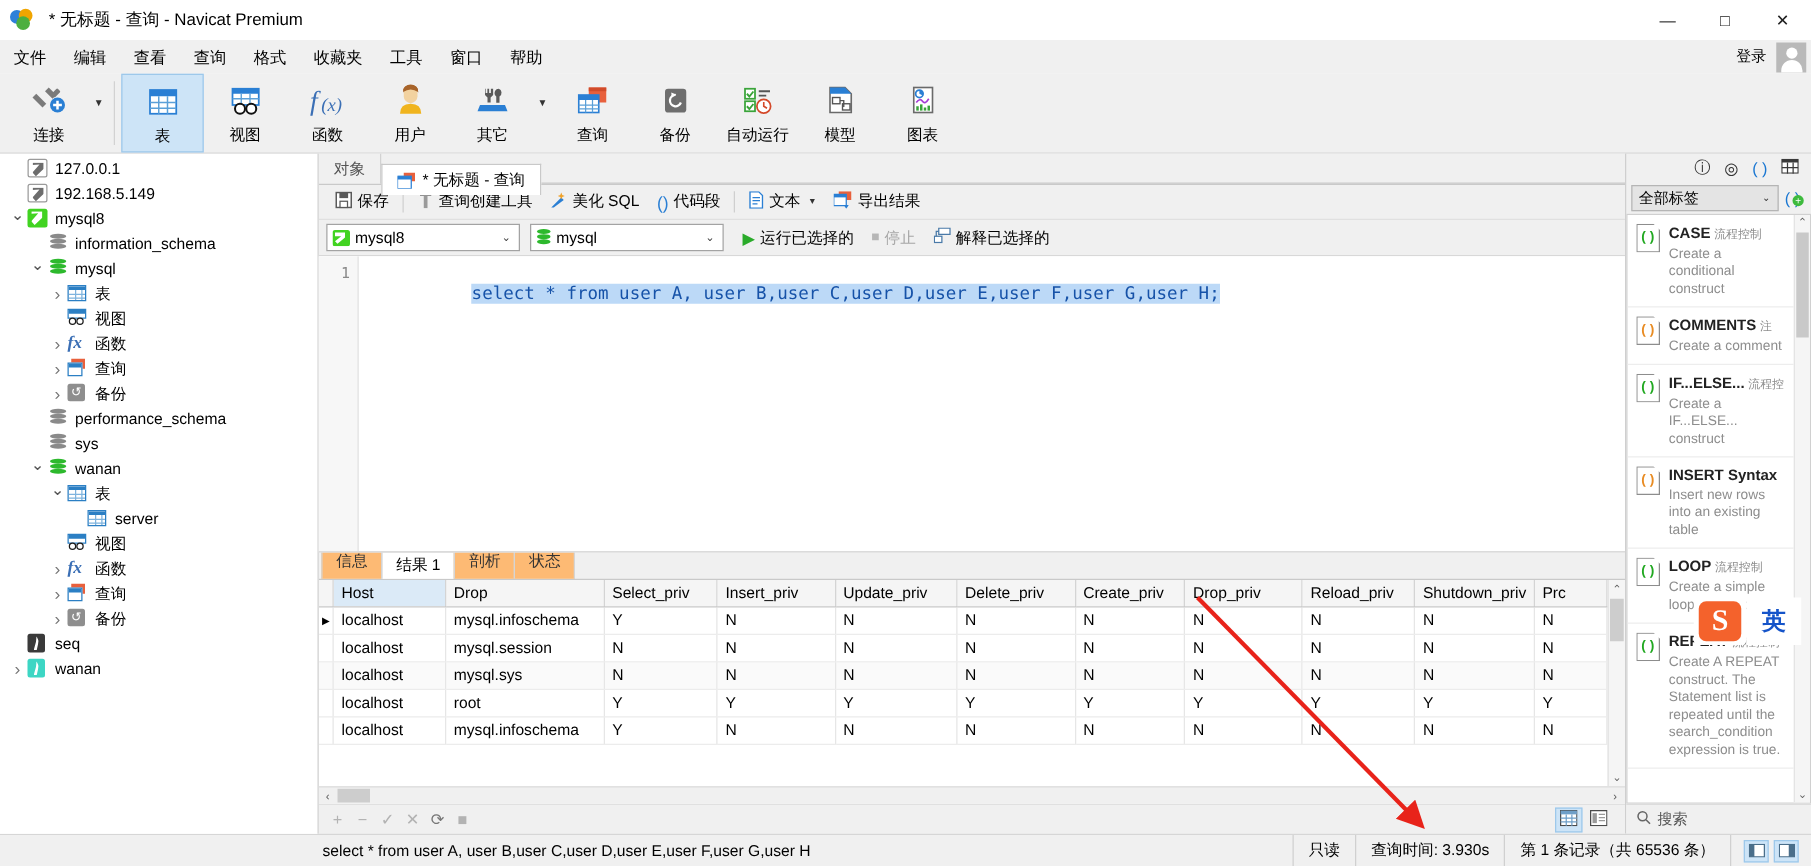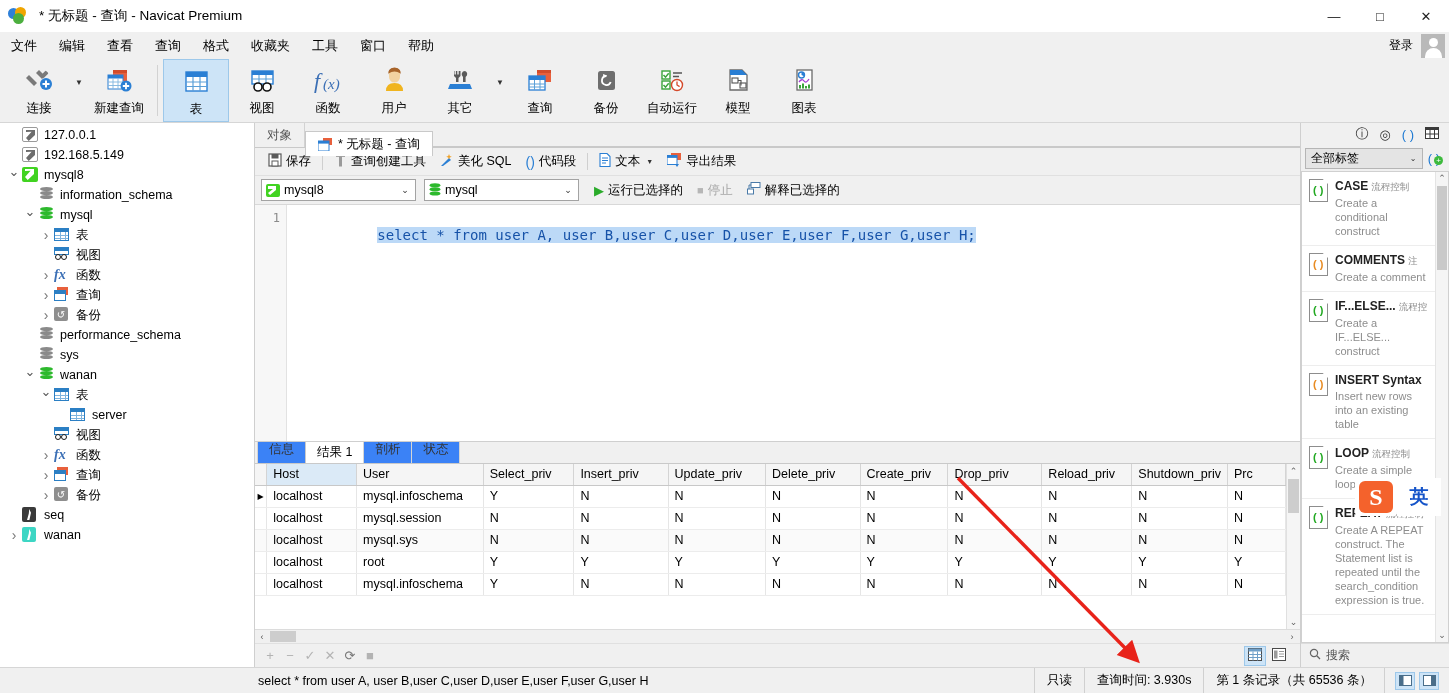--- a/index.html
+++ b/index.html
@@ -173,21 +173,21 @@
     text-align:right; padding: 6px 6px 0 0; font-family:"DejaVu Sans Mono", monospace; font-size:12px; color:#8a8a8a; }
   .codearea { flex:1; padding: 6px 0 0 6px; font-family:"DejaVu Sans Mono", monospace; font-size:14px;
     white-space: pre; overflow: hidden; position:relative; }
   .sqlsel { background:#bcd9f7; color:#1652a8; }
 
   
   .resultwrap { height: 225px; flex: 0 0 225px; display:flex; flex-direction:column; background:#fff; }
   .rtabs { height: 22px; background:#f0f0f0; display:flex; align-items:flex-end; flex:0 0 22px;
     border-bottom:1px solid #c9c9c9; padding-left: 2px; }
   .rtabs .rt { height:29px; padding: 0 11px; display:flex; align-items:center; font-size:12.5px;
-     border:1px solid #d5d5d5; border-bottom:none; background:#3b82f6; color:#333; margin-right:-1px; cursor:default;}
+     border:1px solid #d5d5d5; border-bottom:none; background:#fdba74; color:#333; margin-right:-1px; cursor:default;}
   .rtabs .rt.active { background:#fff; color:#000; height:22px; border-color:#c9c9c9; }
   .rtabs .rfill { flex:1; }
 
   .gridwrap { flex:1; min-height:0; display:flex; flex-direction:column; overflow:hidden; position:relative; }
   .gridscroll { flex:1; overflow:hidden; position:relative; }
   table.grid { border-collapse: collapse; table-layout: fixed; font-size:12.5px; }
   table.grid th {
     background:#f5f5f5; font-weight: normal; text-align:left; height:21px; padding: 0 0 0 6px;
     border-right:1px solid #d4d4d4; border-bottom:1px solid #c8c8c8; color:#000; white-space:nowrap; overflow:hidden;
   }
@@ -332,34 +332,20 @@
           <path d="M16 3 L22 9 L19 12 L13 6 Z" fill="#7a7a7a"></path>
           <rect x="20" y="4" width="4" height="7" rx="1" fill="#7a7a7a" transform="rotate(45 22 7)"></rect>
           <circle cx="23" cy="17" r="6" fill="#2a7fd4"></circle>
           <path d="M23 13.5 v7 M19.5 17 h7" stroke="#fff" stroke-width="2"></path>
         </svg>
       </div>
       <div class="rb-lbl">连接</div>
     </div>
     <div class="rb-caret">▼</div>
 
-    <div class="rb-item">
-      <div class="rb-ico">
-        <svg width="32" height="28" viewBox="0 0 32 28">
-          <rect x="10" y="3" width="14" height="11" fill="#e8603c"></rect>
-          <rect x="10" y="3" width="14" height="3" fill="#d14b2a"></rect>
-          <rect x="5" y="8" width="15" height="14" fill="#fff" stroke="#2a7fd4"></rect>
-          <rect x="5" y="8" width="15" height="3.5" fill="#2a7fd4"></rect>
-          <path d="M5 15 h15 M5 18.5 h15 M10 11.5 v10.5 M15 11.5 v10.5" stroke="#7fb4de" stroke-width="0.9"></path>
-          <circle cx="23" cy="19" r="5.5" fill="#2a7fd4"></circle>
-          <path d="M23 15.8 v6.4 M19.8 19 h6.4" stroke="#fff" stroke-width="1.8"></path>
-        </svg>
-      </div>
-      <div class="rb-lbl">新建查询</div>
-    </div>
 
     <div class="rb-sep"></div>
 
     <div class="rb-item sel">
       <div class="rb-ico">
         <svg width="32" height="28" viewBox="0 0 32 28">
           <rect x="6" y="4" width="21" height="19" fill="#fff" stroke="#2a7fd4" stroke-width="1.4"></rect>
           <rect x="6" y="4" width="21" height="5" fill="#2a7fd4"></rect>
           <path d="M6 14 h21 M6 18.5 h21 M13 9 v14 M20 9 v14" stroke="#5ba0d8" stroke-width="1.2"></path>
         </svg>
@@ -847,21 +833,21 @@
           </div>
 
         <div class="gridwrap">
           <div style="flex:1;min-height:0;display:flex;overflow:hidden;">
             <div class="gridscroll">
               <table class="grid" id="grid-root">
                   <thead>
                     <tr>
                       <th class="rowh" style="width: 12px;"></th>
                       <th class="hsel" style="width: 92px;">Host</th>
-                      <th style="width: 128px;">User</th>
+                      <th style="width: 128px;">Drop</th>
                       <th style="width: 92px;">Select_priv</th>
                       <th style="width: 96px;">Insert_priv</th>
                       <th style="width: 99px;">Update_priv</th>
                       <th style="width: 96px;">Delete_priv</th>
                       <th style="width: 89px;">Create_priv</th>
                       <th style="width: 96px;">Drop_priv</th>
                       <th style="width: 91px;">Reload_priv</th>
                       <th style="width: 96px;">Shutdown_priv</th>
                       <th style="width: 60px;">Prc</th>
                     </tr>

